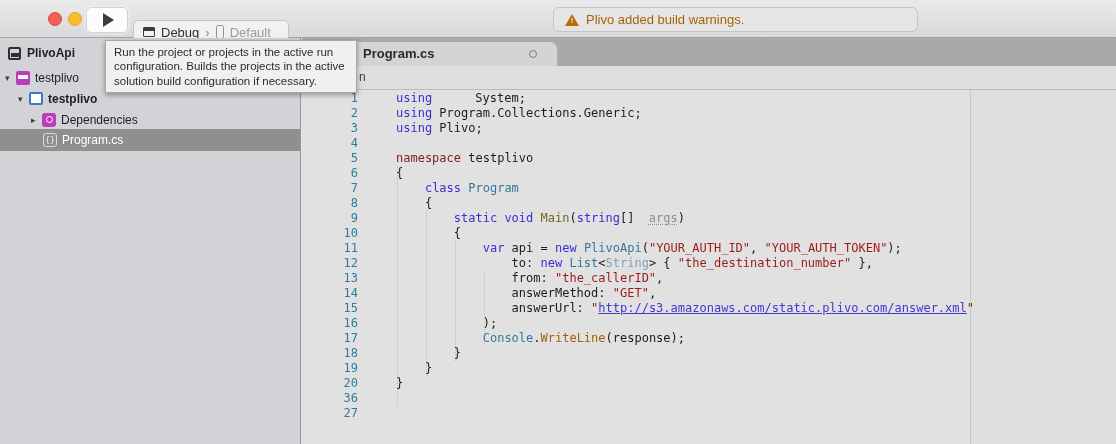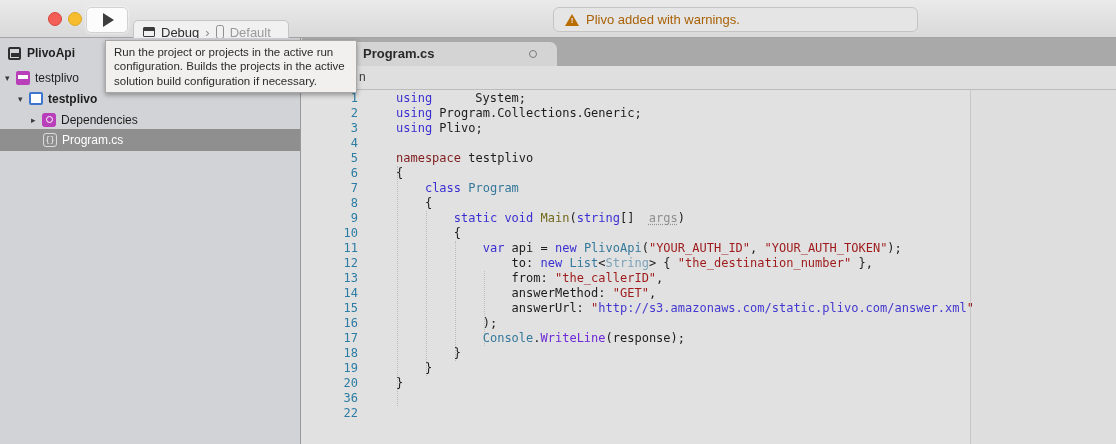--- a/index.html
+++ b/index.html
@@ -63,21 +63,21 @@
   .crumb{position:absolute;left:57px;top:0;line-height:23px;font-size:12px;color:#3a3a3a;}
 
   
   .editor{position:absolute;left:302px;top:90px;width:814px;height:354px;background:#e1e1e1;overflow:hidden;}
   .ruler-zone{position:absolute;left:668px;top:0;bottom:0;width:146px;background:#dedede;border-left:1px solid #c7c7c7;}
   .gutter{position:absolute;left:0;top:1px;width:56px;text-align:right;
     font-family:"DejaVu Sans Mono",monospace;font-size:12px;line-height:15px;}
   .code{position:absolute;left:94px;top:1px;font-family:"DejaVu Sans Mono",monospace;font-size:12px;line-height:15px;}
   .cl{white-space:pre;height:15px;}
   .ln{height:15px;}
-  .u-url{}
+  .u-url{text-decoration:underline;}
   .u-un{text-decoration:underline dotted;text-underline-offset:2px;margin-left:7px;}
   .guide{position:absolute;width:0;border-left:1px dotted #bdbdbd;}
 
   
   .tooltip{position:absolute;left:105px;top:40px;width:252px;background:#f1f0ee;border:1px solid #a8a8a8;
     box-shadow:0 2px 5px rgba(0,0,0,.35);padding:4px 8px;font-size:11.5px;line-height:14.3px;color:#2b2b2b;z-index:20;box-sizing:border-box;}
 </style>
 </head>
 <body>
 
@@ -97,21 +97,21 @@
       <span class="cfg-label">Debug</span>
       <span class="cfg-sep">›</span>
       <div class="phone-ico"></div>
       <span class="cfg-device">Default</span>
     </div>
     <div class="status-pill">
       <div class="warn-ico">
         <div class="warn-tri"></div>
           <div class="warn-bang">!</div>
       </div>
-      <span class="status-text">Plivo added with warnings.</span>
+      <span class="status-text">Plivo added build warnings.</span>
     </div>
   </div>
 
   <div class="sidebar">
     <div class="sb-header">
       <div class="sol-hdr-ico"></div>
       <span>PlivoApi</span>
     </div>
     <div class="tree-row" style="top:29px;padding-left:5px;">
       <span class="tri">▾</span>
@@ -166,40 +166,40 @@
         <div class="ln">12</div>
         <div class="ln">13</div>
         <div class="ln">14</div>
         <div class="ln">15</div>
         <div class="ln">16</div>
         <div class="ln">17</div>
         <div class="ln">18</div>
         <div class="ln">19</div>
         <div class="ln">20</div>
         <div class="ln">36</div>
-        <div class="ln">22</div>
+        <div class="ln">27</div>
       </div>
     <div class="code">
         <div class="cl"><span style="color: rgb(58, 47, 209);">using</span><span style="color: rgb(28, 28, 28); padding-left: 36px;"> System;</span></div>
         <div class="cl"><span style="color: rgb(58, 47, 209);">using</span><span style="color: rgb(28, 28, 28);"> Program.Collections.Generic;</span></div>
         <div class="cl"><span style="color: rgb(58, 47, 209);">using</span><span style="color: rgb(28, 28, 28);"> Plivo;</span></div>
         <div class="cl">&nbsp;</div>
         <div class="cl"><span style="color: #7f1d1d;">namespace</span><span style="color: rgb(28, 28, 28);"> testplivo</span></div>
         <div class="cl"><span style="color: rgb(28, 28, 28);">{</span></div>
         <div class="cl"><span style="color: rgb(28, 28, 28);">    </span><span style="color: rgb(58, 47, 209);">class</span><span style="color: rgb(28, 28, 28);"> </span><span style="color: rgb(53, 120, 155);">Program</span></div>
         <div class="cl"><span style="color: rgb(28, 28, 28);">    {</span></div>
         <div class="cl"><span style="color: rgb(28, 28, 28);">        </span><span style="color: rgb(58, 47, 209);">static</span><span style="color: rgb(28, 28, 28);"> </span><span style="color: rgb(58, 47, 209);">void</span><span style="color: rgb(28, 28, 28);"> </span><span style="color: rgb(116, 104, 29);">Main</span><span style="color: rgb(28, 28, 28);">(</span><span style="color: rgb(58, 47, 209);">string</span><span style="color: rgb(28, 28, 28);">[] </span><span class="u-un" style="color: rgb(143, 143, 143);">args</span><span style="color: rgb(28, 28, 28);">)</span></div>
         <div class="cl"><span style="color: rgb(28, 28, 28);">        {</span></div>
         <div class="cl"><span style="color: rgb(28, 28, 28);">            </span><span style="color: rgb(58, 47, 209);">var</span><span style="color: rgb(28, 28, 28);"> api = </span><span style="color: rgb(58, 47, 209);">new</span><span style="color: rgb(28, 28, 28);"> </span><span style="color: rgb(53, 120, 155);">PlivoApi</span><span style="color: rgb(28, 28, 28);">(</span><span style="color: rgb(158, 26, 26);">"YOUR_AUTH_ID"</span><span style="color: rgb(28, 28, 28);">, </span><span style="color: rgb(158, 26, 26);">"YOUR_AUTH_TOKEN"</span><span style="color: rgb(28, 28, 28);">);</span></div>
         <div class="cl"><span style="color: rgb(28, 28, 28);">                to: </span><span style="color: rgb(58, 47, 209);">new</span><span style="color: rgb(28, 28, 28);"> </span><span style="color: rgb(53, 120, 155);">List</span><span style="color: rgb(28, 28, 28);">&lt;</span><span style="color: rgb(125, 163, 184);">String</span><span style="color: rgb(28, 28, 28);">&gt; { </span><span style="color: rgb(158, 26, 26);">"the_destination_number"</span><span style="color: rgb(28, 28, 28);"> },</span></div>
         <div class="cl"><span style="color: rgb(28, 28, 28);">                from: </span><span style="color: rgb(158, 26, 26);">"the_callerID"</span><span style="color: rgb(28, 28, 28);">,</span></div>
         <div class="cl"><span style="color: rgb(28, 28, 28);">                answerMethod: </span><span style="color: rgb(158, 26, 26);">"GET"</span><span style="color: rgb(28, 28, 28);">,</span></div>
         <div class="cl"><span style="color: rgb(28, 28, 28);">                answerUrl: </span><span style="color: rgb(158, 26, 26);">"</span><span class="u-url" style="color: rgb(67, 56, 207);">http://s3.amazonaws.com/static.plivo.com/answer.xml</span><span style="color: rgb(158, 26, 26);">"</span></div>
         <div class="cl"><span style="color: rgb(28, 28, 28);">            );</span></div>
-        <div class="cl"><span style="color: rgb(28, 28, 28);">            </span><span style="color: rgb(53, 120, 155);">Console</span><span style="color: rgb(28, 28, 28);">.</span><span style="color: #6d28d9;">WriteLine</span><span style="color: rgb(28, 28, 28);">(response);</span></div>
+        <div class="cl"><span style="color: rgb(28, 28, 28);">            </span><span style="color: rgb(53, 120, 155);">Console</span><span style="color: rgb(28, 28, 28);">.</span><span style="color: #a16207;">WriteLine</span><span style="color: rgb(28, 28, 28);">(response);</span></div>
         <div class="cl"><span style="color: rgb(28, 28, 28);">        }</span></div>
         <div class="cl"><span style="color: rgb(28, 28, 28);">    }</span></div>
         <div class="cl"><span style="color: rgb(28, 28, 28);">}</span></div>
         <div class="cl">&nbsp;</div>
       </div>
   </div>
 
   <div class="tooltip">Run the project or projects in the active run configuration. Builds the projects in the active solution build configuration if necessary.</div>
 
 </div>

